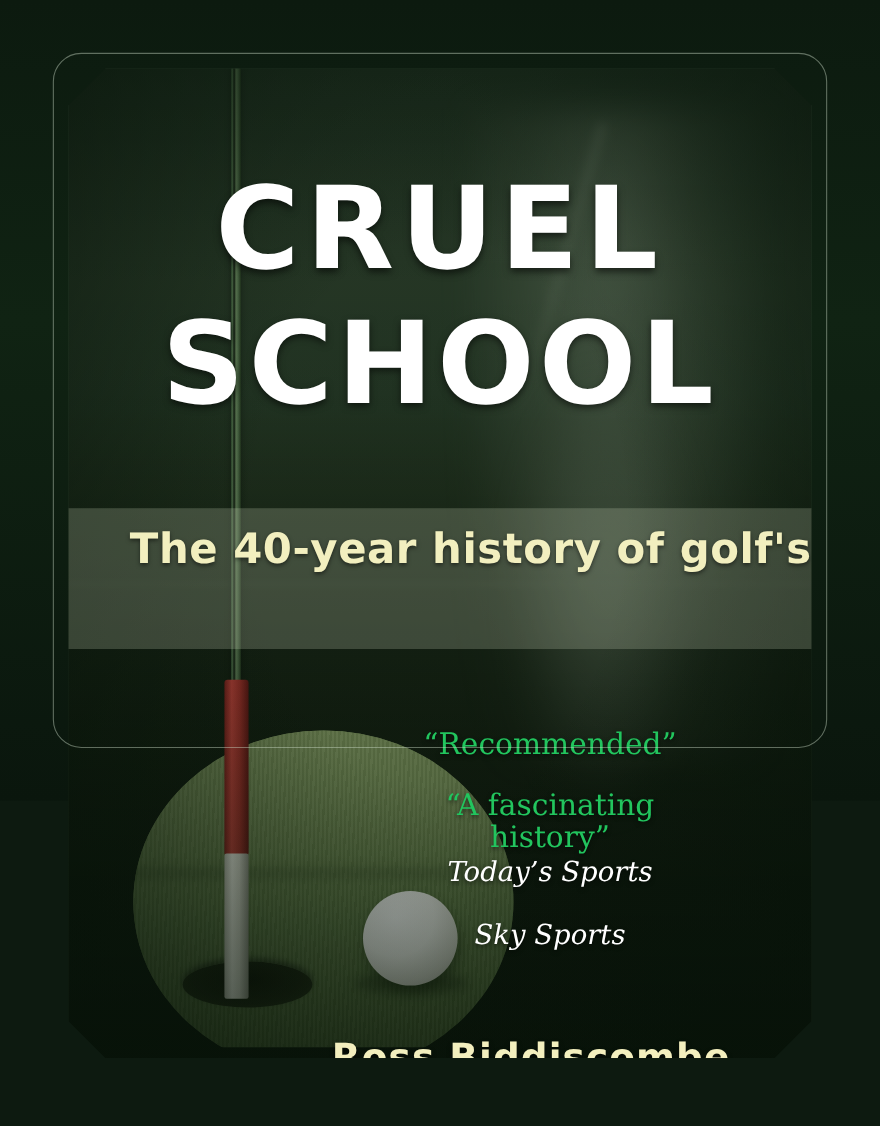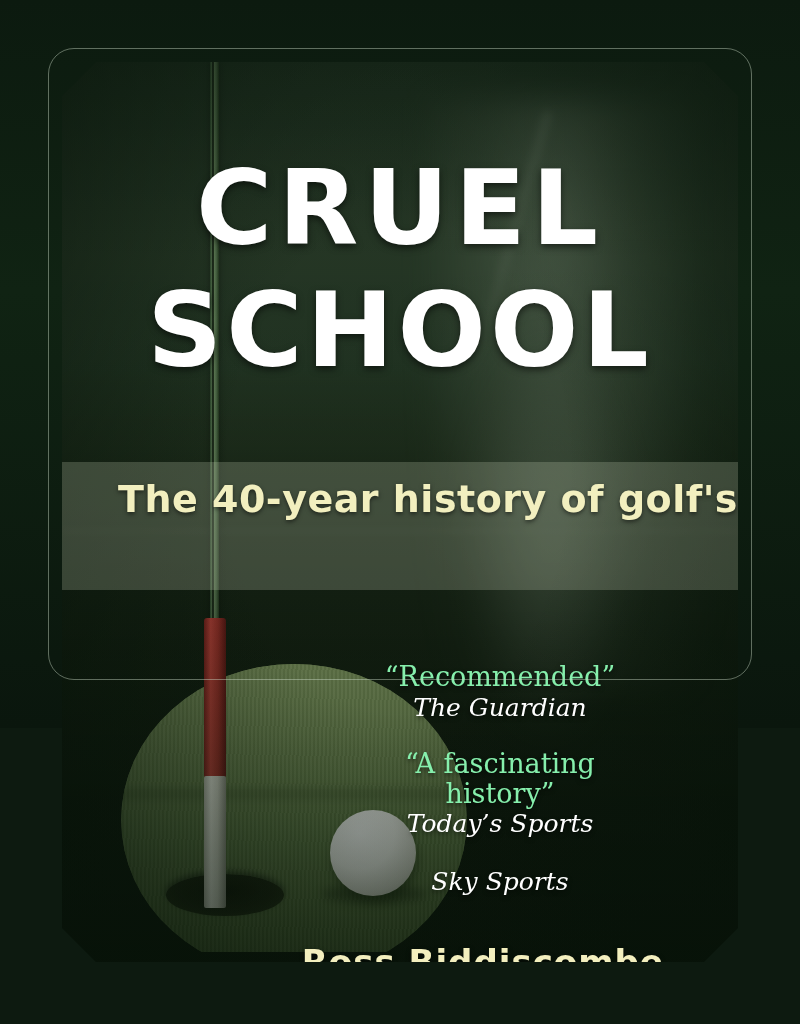--- a/index.html
+++ b/index.html
@@ -233,21 +233,21 @@
   .quotes {
     position:absolute;
     right:88px; top:600px;
     width:300px;
     text-align:center;
     z-index:5;
   }
   .quote-block { margin-bottom:26px; }
   .quote-text {
     display:block;
-    color:#86efac;
+    color:#22c55e;
     font-family:"DejaVu Serif", serif;
     font-size:27px;
     line-height:1.1;
     text-shadow:0 2px 4px rgba(0,0,0,0.55);
   }
   .quote-source {
     display:block;
     color:#ffffff;
     font-family:"DejaVu Serif", serif;
     font-style:italic;
@@ -306,21 +306,20 @@
       <span class="title-line second">SCHOOL</span>
     </div>
 
     <div class="subtitle-wrap">
       <span class="subtitle-line">The 40-year history of golf's</span>
     </div>
 
     <div class="quotes">
       <div class="quote-block">
         <span class="quote-text">“Recommended”</span>
-        <span class="quote-source">The Guardian</span>
       </div>
       <div class="quote-block">
         <span class="quote-text">“A fascinating history”</span>
         <span class="quote-source">Today’s Sports</span>
       </div>
       <div class="quote-block">
         <span class="quote-source">Sky Sports</span>
       </div>
     </div>
 

